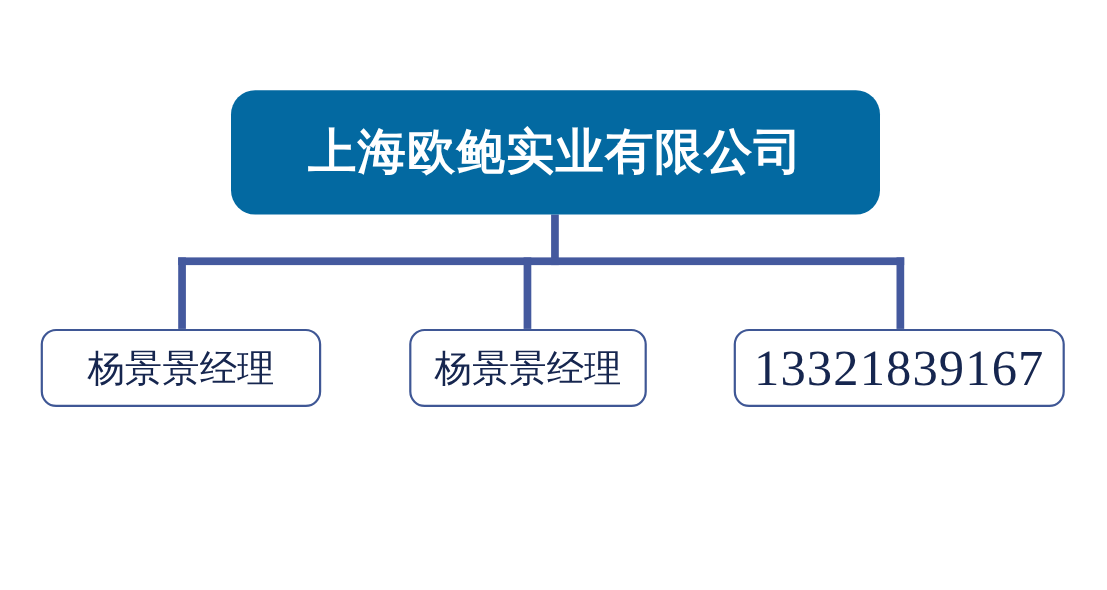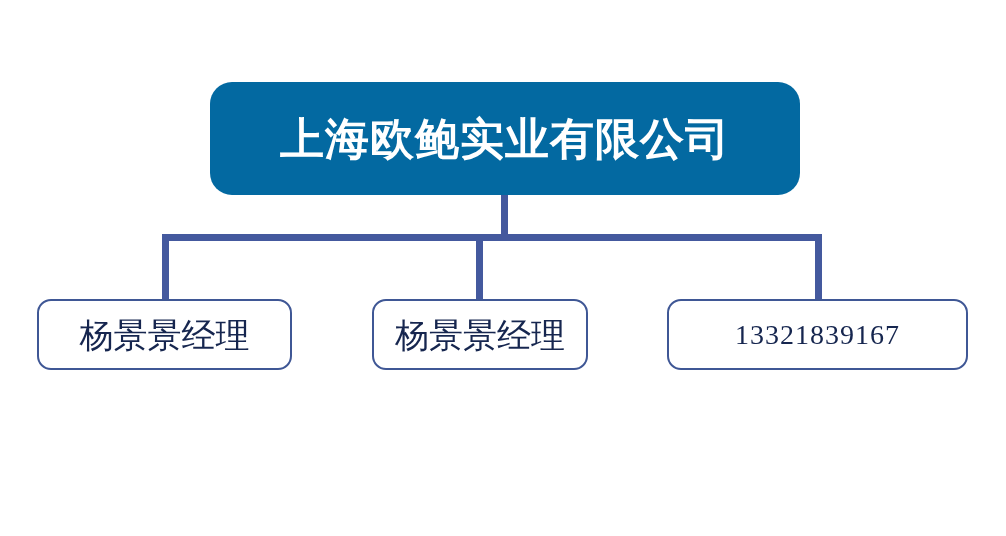--- a/index.html
+++ b/index.html
@@ -74,21 +74,21 @@
     line-height: 1;
     white-space: nowrap;
   }
 
   #node-child-0 { left: 37px;  width: 255px; }
   #node-child-1 { left: 372px; width: 216px; }
   #node-child-2 { left: 667px; width: 301px; }
 
   #node-child-2 .node-label {
     font-family: "Liberation Serif", "DejaVu Serif", serif;
-    font-size: 28px;
+    font-size: 46px;
     letter-spacing: 1px;
   }
 </style>
 </head>
 <body>
 
 <div id="org-chart">
 
   <svg class="connectors" viewBox="0 0 1006 536" width="1006" height="536">
 

